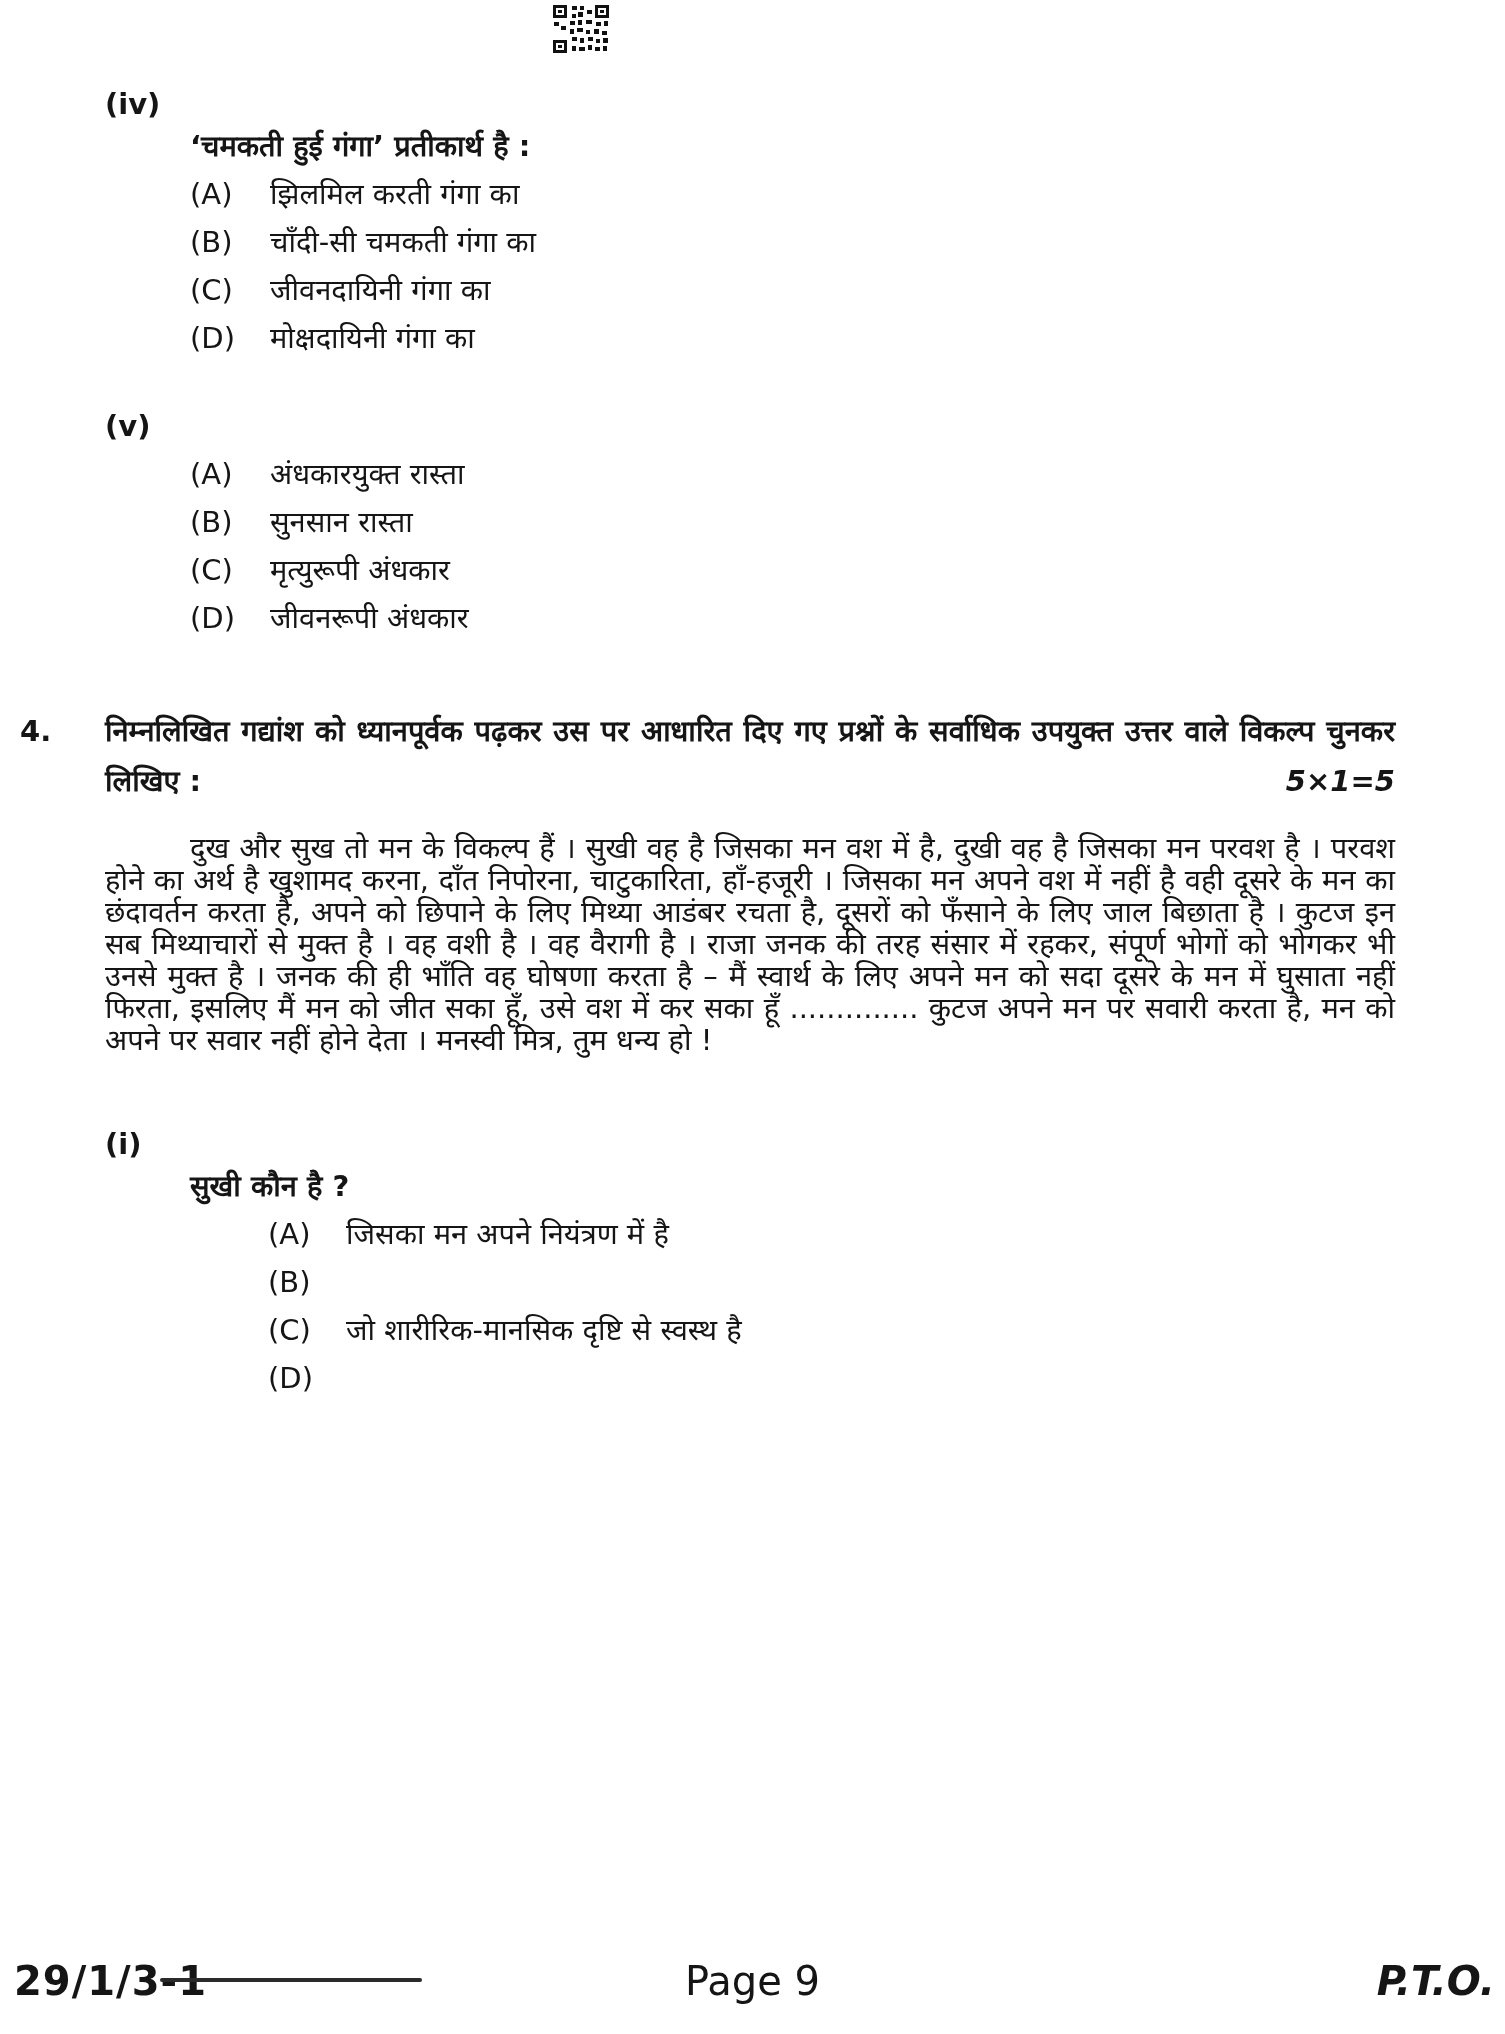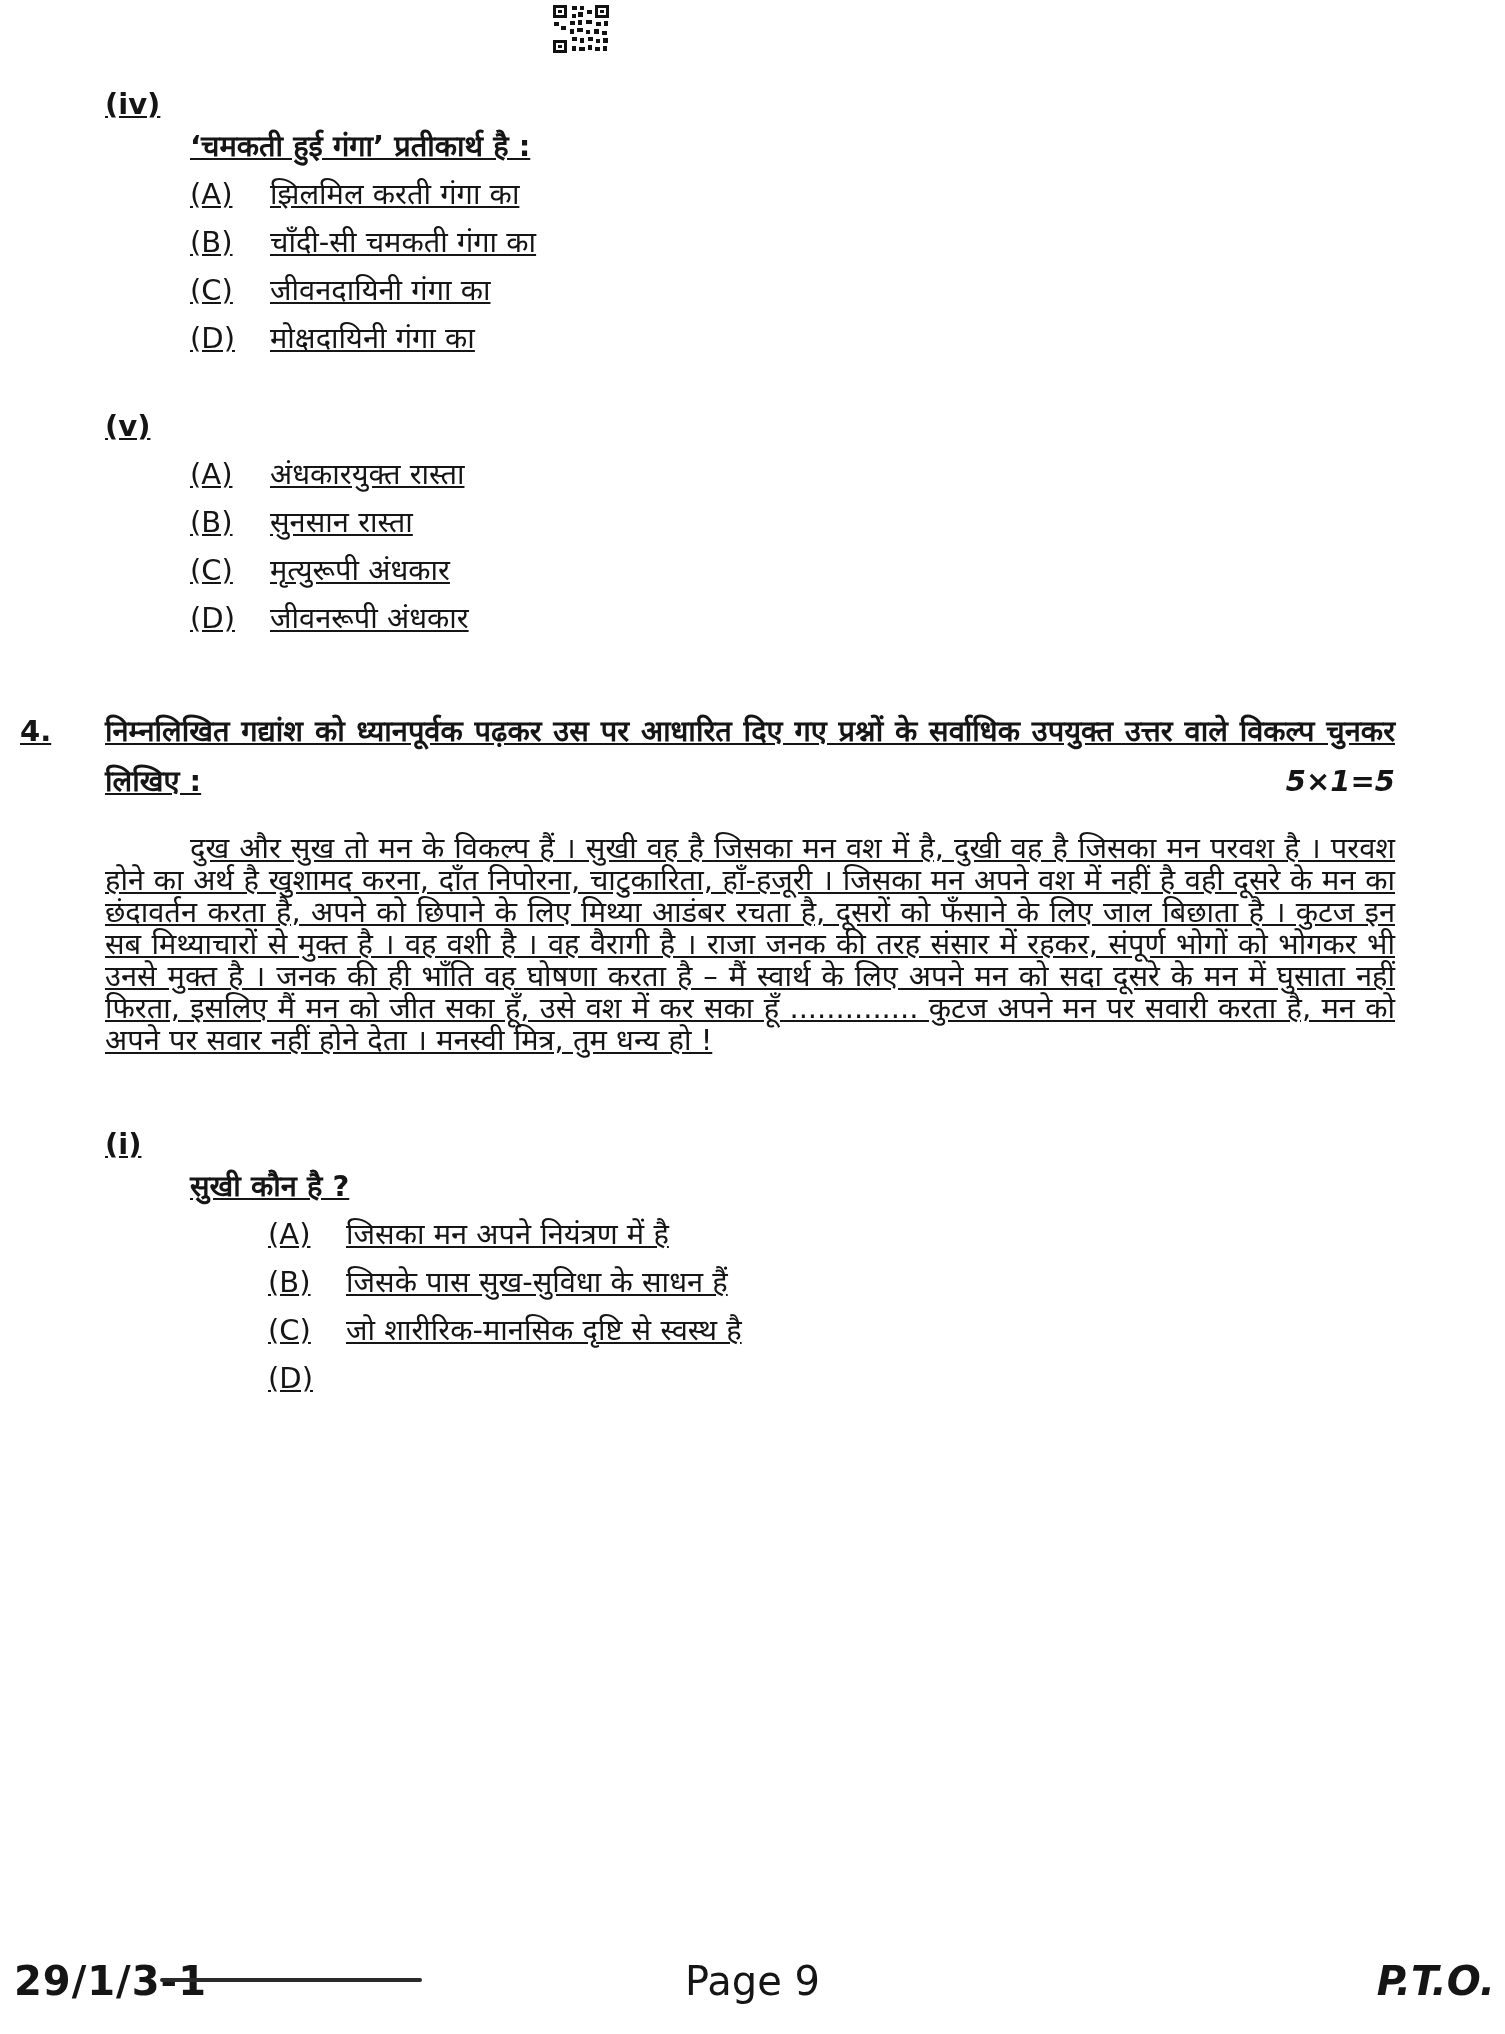--- a/index.html
+++ b/index.html
@@ -4,21 +4,21 @@
 <style>
   * { margin:0; padding:0; box-sizing:border-box; }
   html,body { background:#ffffff; }
   body {
     width:1505px; height:2034px;
     font-family:"DejaVu Sans","Liberation Serif",sans-serif;
     color:#151515;
     position:relative;
     overflow:hidden;
   }
-  .page { position:relative; width:1505px; height:2034px;text-decoration:underline; }
+  .page { position:relative; width:1505px; height:2034px; }
 
   
   .qr-wrap { position:absolute; top:4px; left:552px; width:58px; height:50px; }
 
   
   .content { padding-top:80px; font-size:29px; }
 
   .q-row { display:flex; align-items:flex-start; line-height:48px; }
   .q-num { flex:0 0 85px; margin-left:105px; font-weight:bold; }
   .q-text { font-weight:600;margin-top:42px; }
@@ -177,21 +177,20 @@
           <span class="q-num">(i)</span>
           <span class="q-text">सुखी कौन है ?</span>
         </div>
         <div class="options">
           <div class="option">
             <span class="opt-label">(A)</span>
             <span class="opt-text">जिसका मन अपने नियंत्रण में है</span>
           </div>
           <div class="option">
             <span class="opt-label">(B)</span>
-            <span class="opt-text">जिसके पास सुख-सुविधा के साधन हैं</span>
           </div>
           <div class="option">
             <span class="opt-label">(C)</span>
             <span class="opt-text">जो शारीरिक-मानसिक दृष्टि से स्वस्थ है</span>
           </div>
           <div class="option">
             <span class="opt-label">(D)</span>
           </div>
         </div>
       </div>

